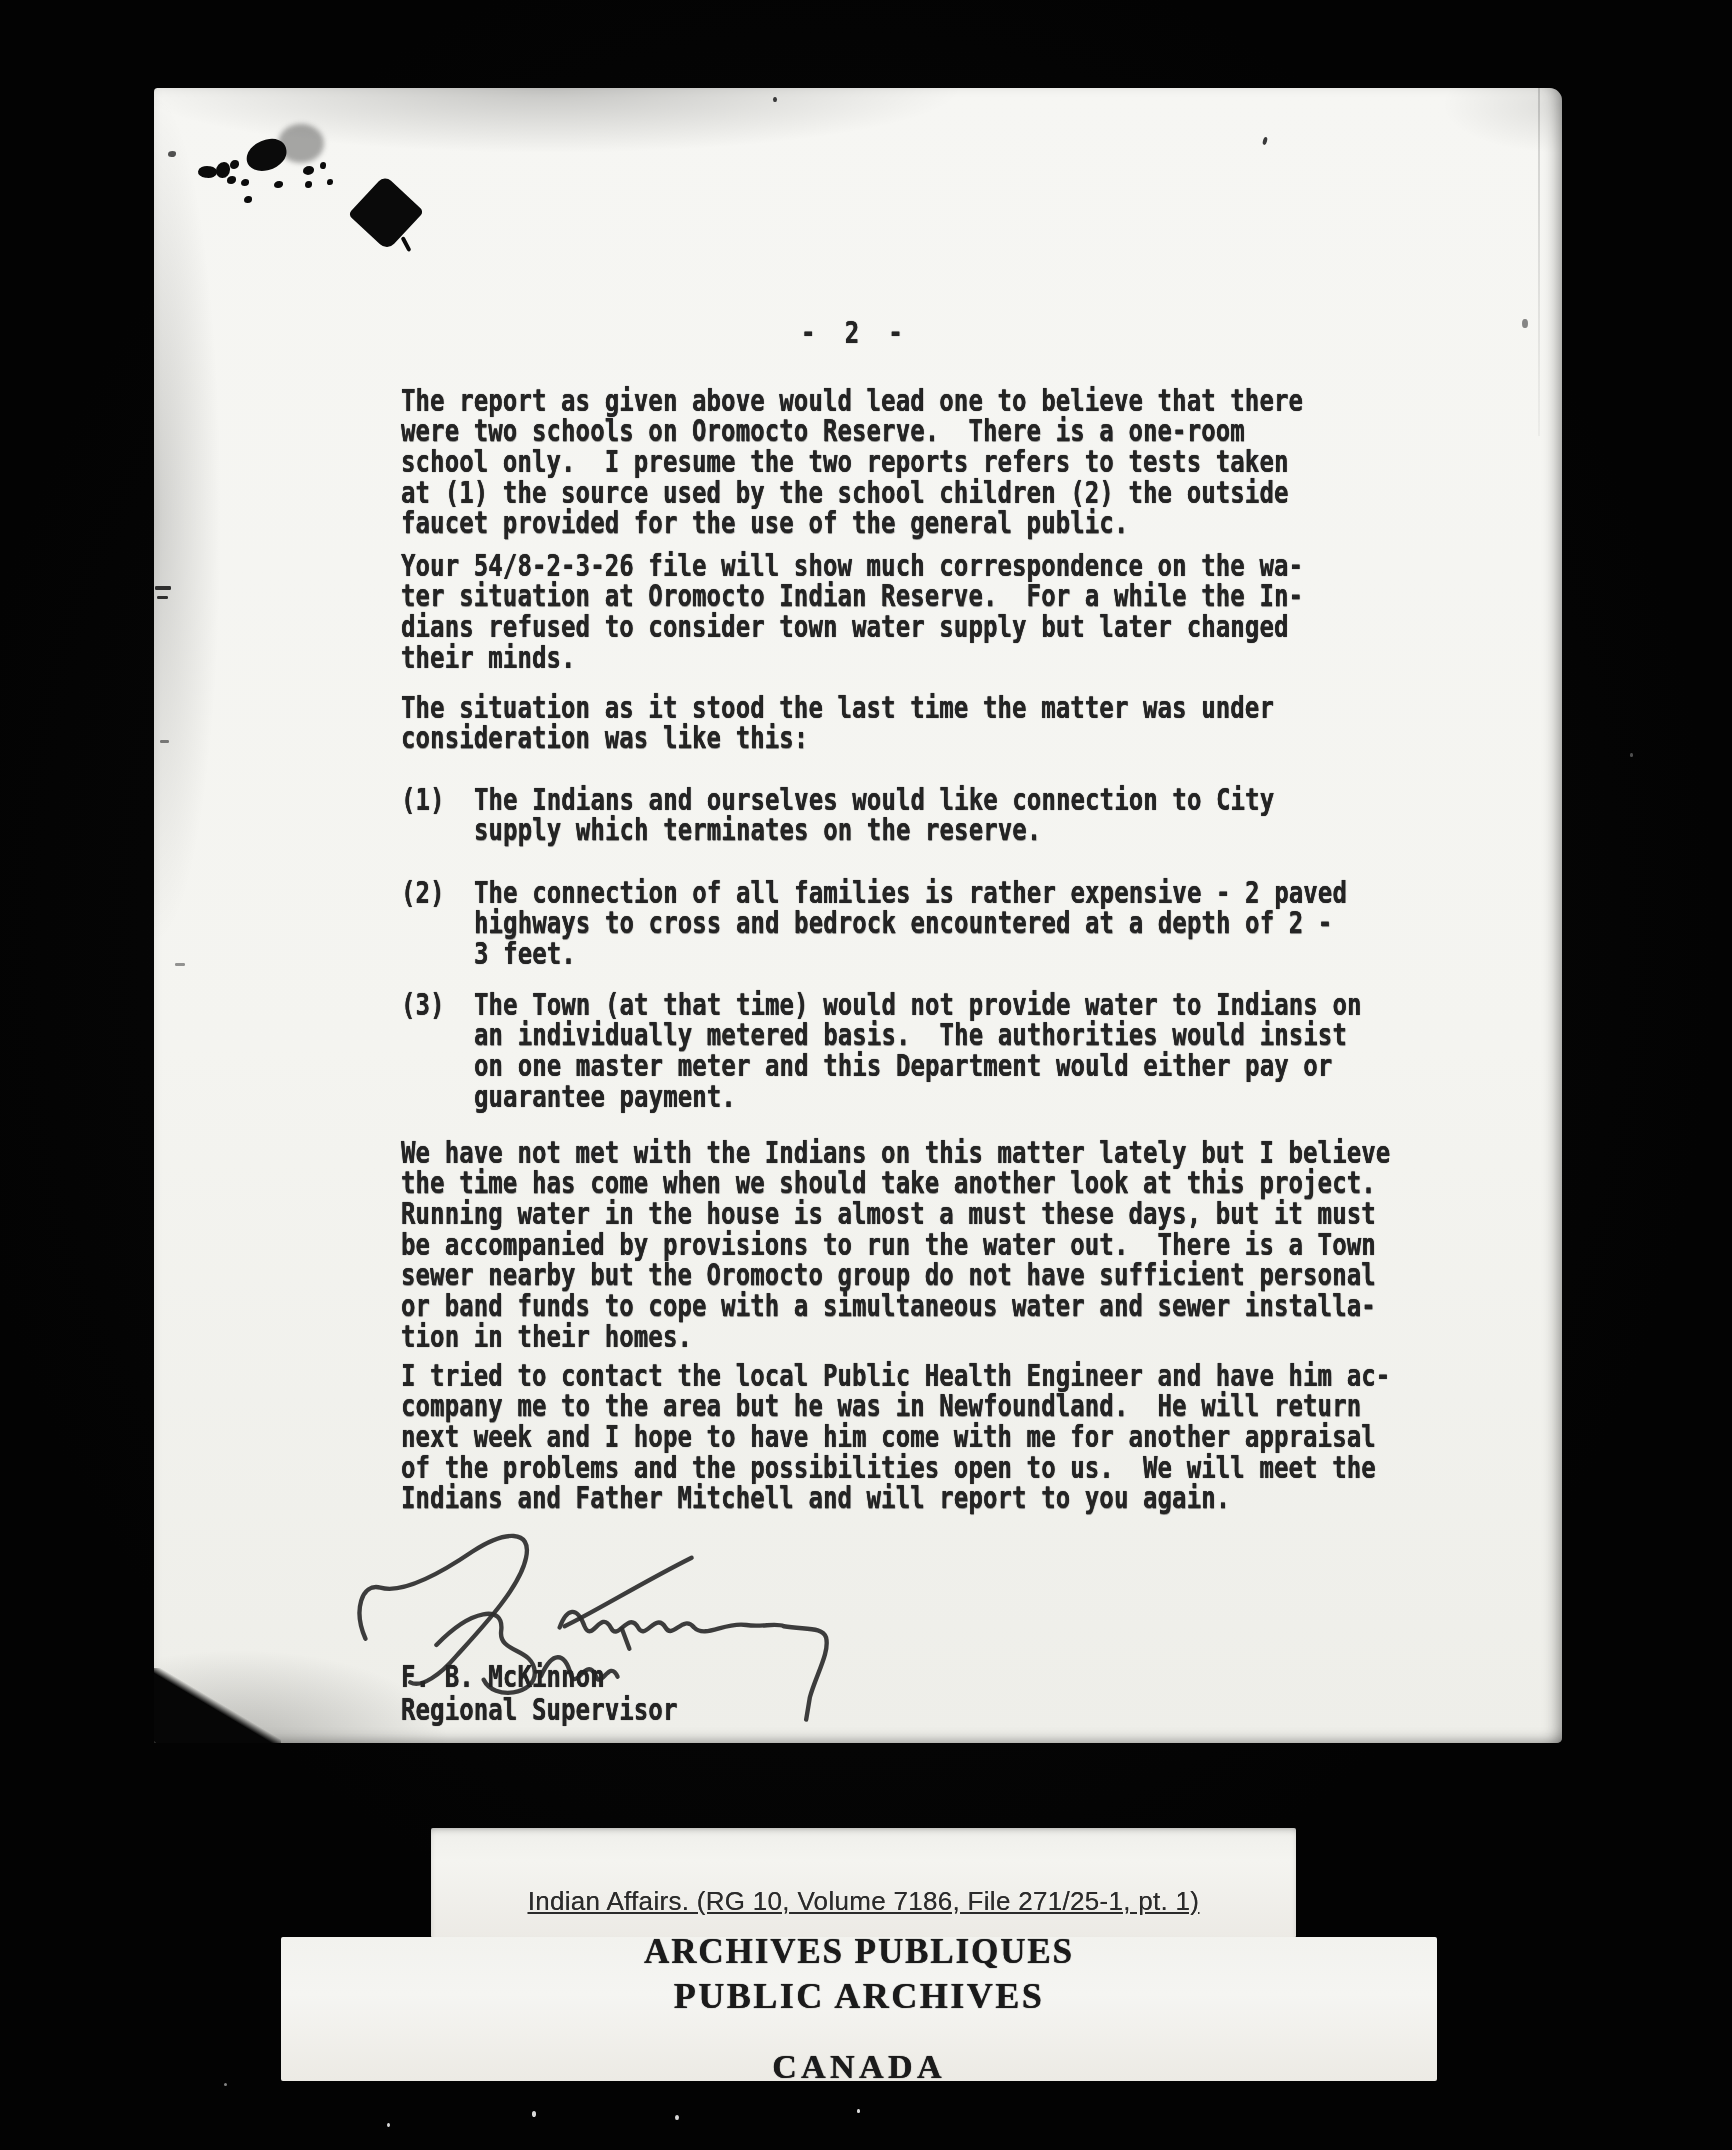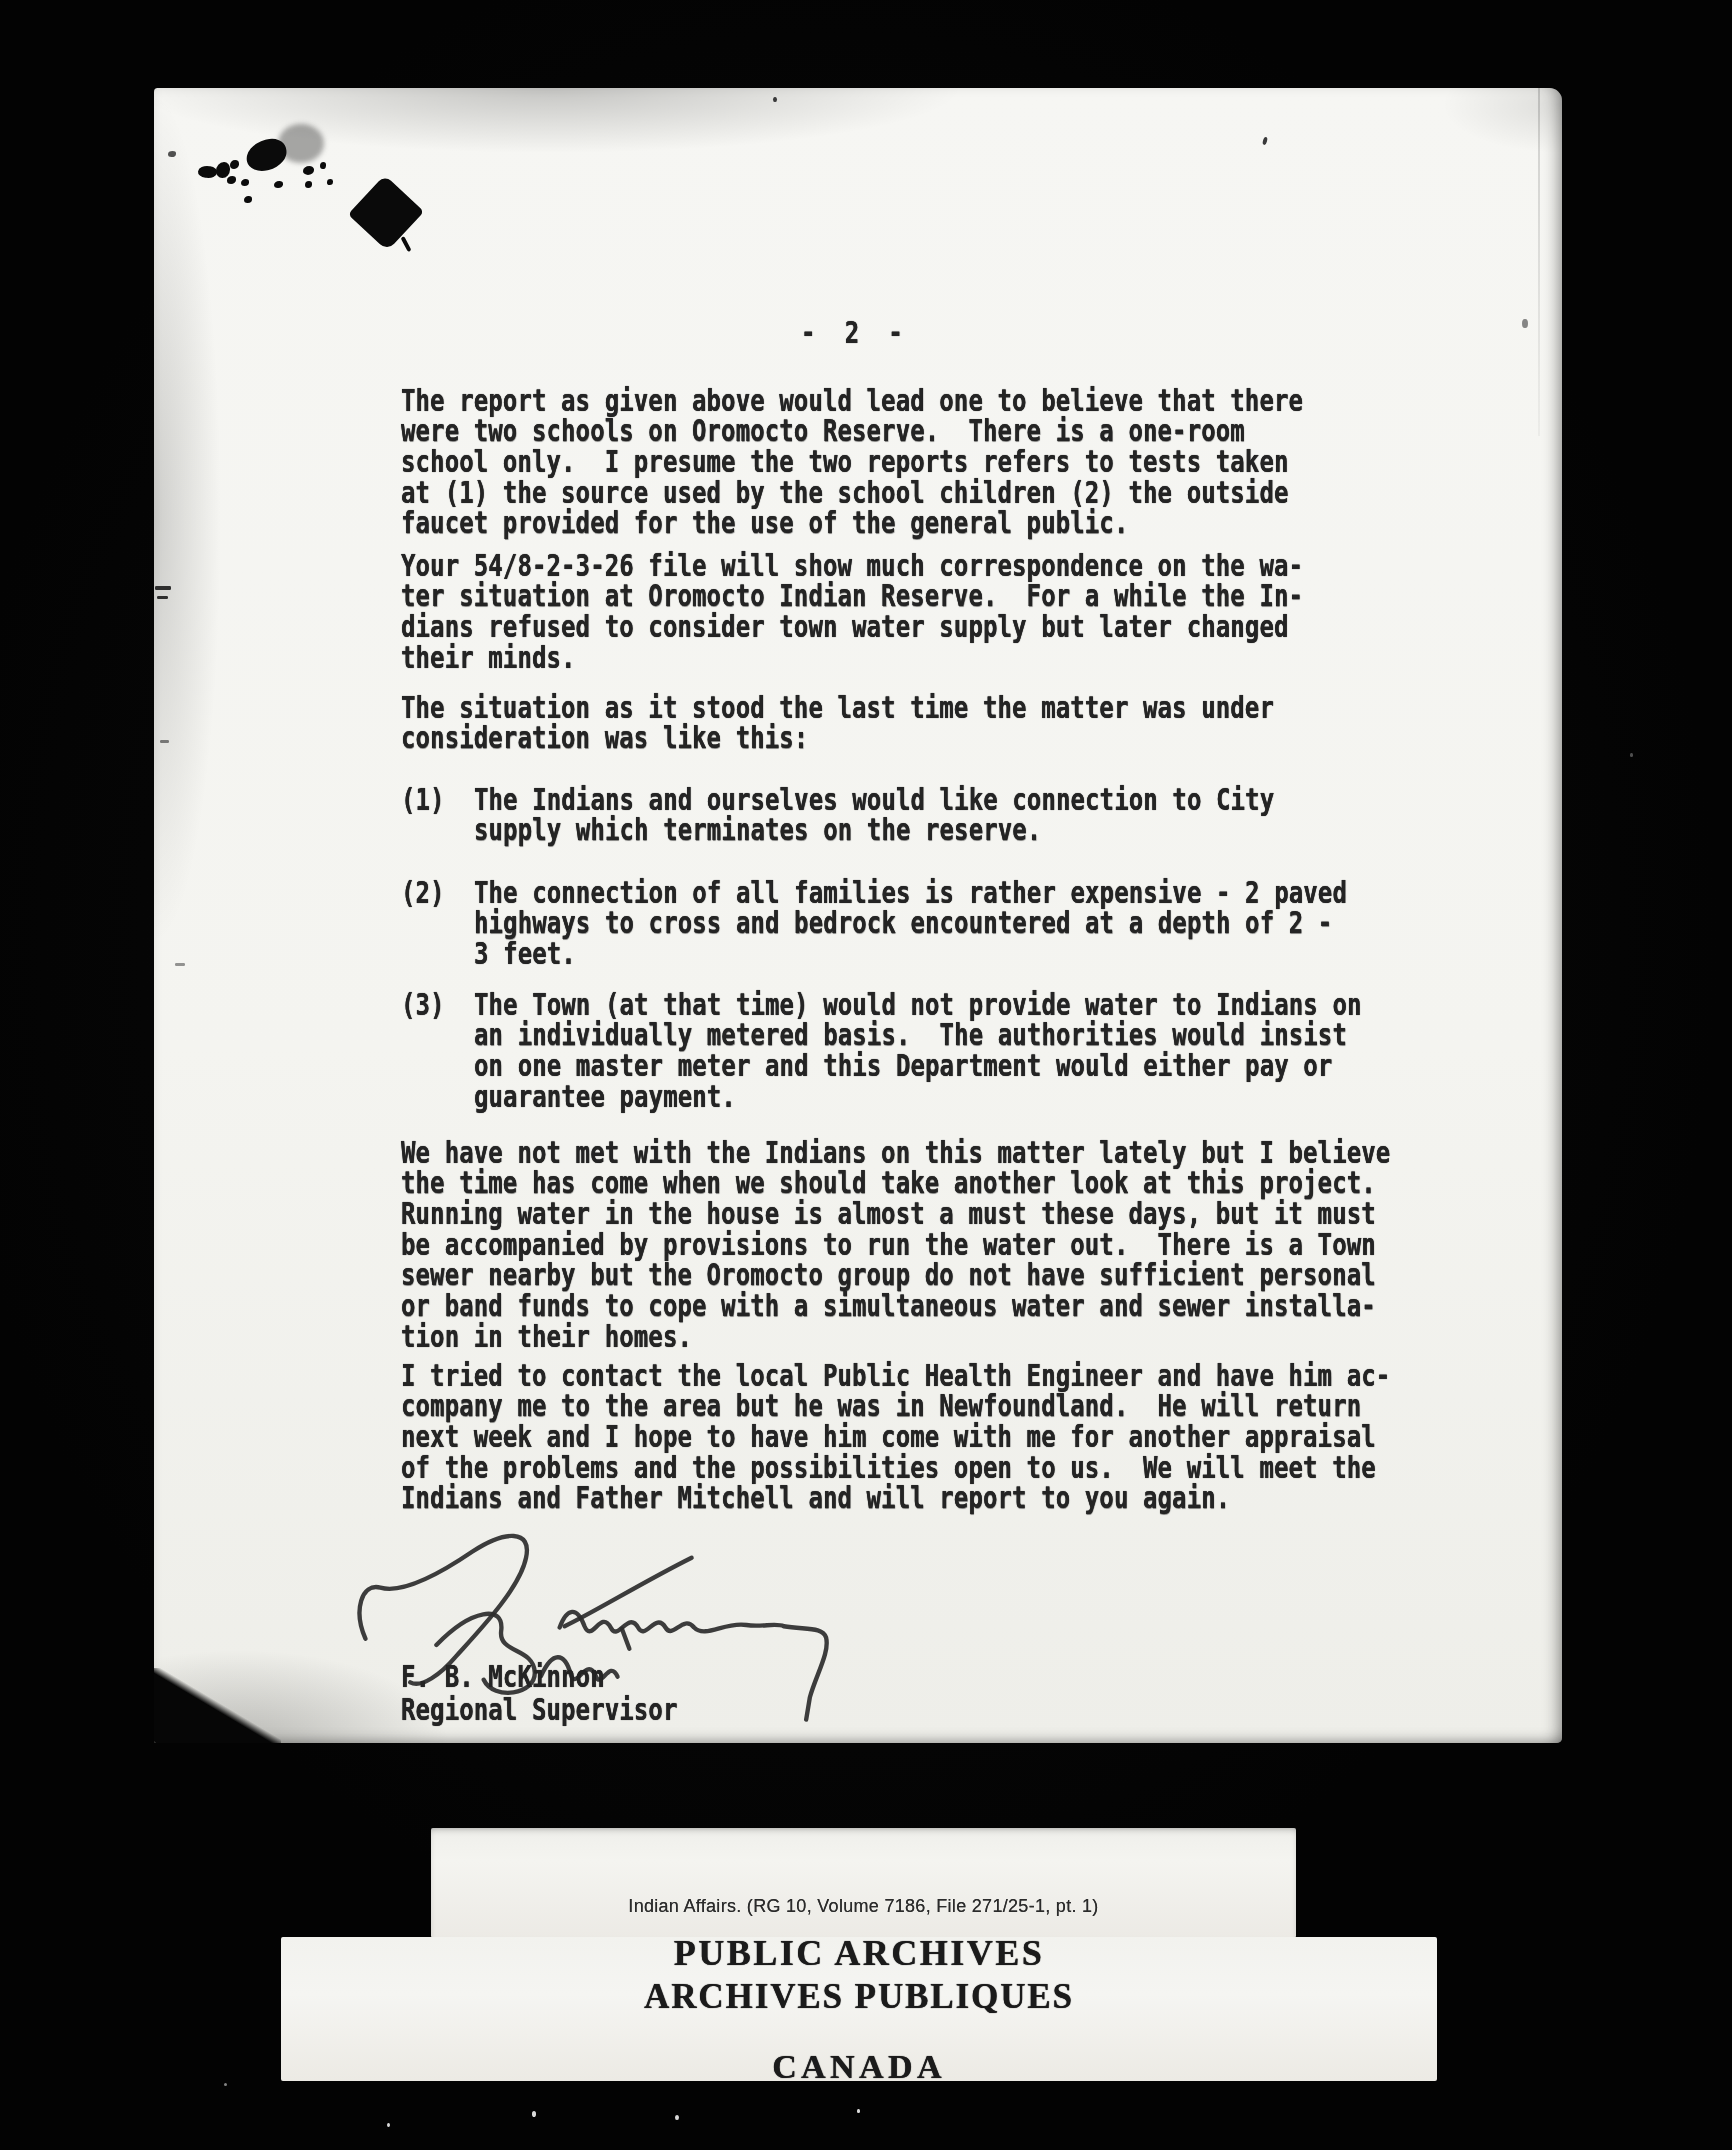--- a/index.html
+++ b/index.html
@@ -58,23 +58,24 @@
   .dash{position:absolute;background:#2f2f2f;border-radius:1.2px;}
 
   
   .caption-strip{
     position:absolute;left:431px;top:1828px;width:865px;height:110px;
     background:linear-gradient(180deg,#efefeb,#f4f4f0 30%,#eceae5);
     border-radius:1.9px;box-shadow:inset 0 3.7px 8.7px -5px rgba(0,0,0,.5);
     display:flex;align-items:flex-end;justify-content:center;
   }
   .caption-text{
-    font-family:"Liberation Sans",sans-serif;font-size:18px;color:#2b2b2b;
+    font-family:"Liberation Sans",sans-serif;font-size:26px;color:#2b2b2b;
     letter-spacing:0.3px;padding-bottom:21px;
     text-shadow:0 0 0.6px rgba(30,30,30,.8);
+    text-decoration:underline;
   }
   .stamp-strip{
     position:absolute;left:281px;top:1937px;width:1156px;height:144px;
     background:linear-gradient(180deg,#f2f2ee,#f5f5f2 40%,#eceae4);
     border-radius:1.9px;
     display:flex;flex-direction:column;align-items:center;justify-content:center;gap:2.5px;
   }
   .stamp-line{font-family:"Liberation Serif",serif;font-weight:700;color:#1b1b1b;
     text-shadow:0 0 1px rgba(0,0,0,.85),0.4px 0.4px 0 rgba(0,0,0,.35);}
   .stamp-l1{font-size:36px;letter-spacing:2.5px;}
@@ -168,22 +169,22 @@
     </div>
 
     <div class="wedge"></div>
   </div>
 
   <div class="caption-strip">
     <div class="caption-text">Indian Affairs. (RG 10, Volume 7186, File 271/25-1, pt. 1)</div>
   </div>
 
   <div class="stamp-strip">
+    <div class="stamp-line stamp-l2">ARCHIVES PUBLIQUES</div>
     <div class="stamp-line stamp-l1">PUBLIC ARCHIVES</div>
-    <div class="stamp-line stamp-l2">ARCHIVES PUBLIQUES</div>
     <div class="stamp-line stamp-l3">CANADA</div>
   </div>
 
   <div class="wspeck" style="left:532px;top:2111px;width:4.4px;height:6.2px;"></div>
   <div class="wspeck" style="left:675px;top:2115px;width:3.7px;height:5px;"></div>
   <div class="wspeck" style="left:387px;top:2123px;width:3.1px;height:4.4px;"></div>
   <div class="wspeck" style="left:857px;top:2109px;width:2.5px;height:3.7px;"></div>
   <div class="wspeck" style="left:224px;top:2083px;width:3.1px;height:3.1px;opacity:.6;"></div>
   <div class="wspeck" style="left:1630px;top:753px;width:2.5px;height:3.7px;opacity:.35;"></div>
 

